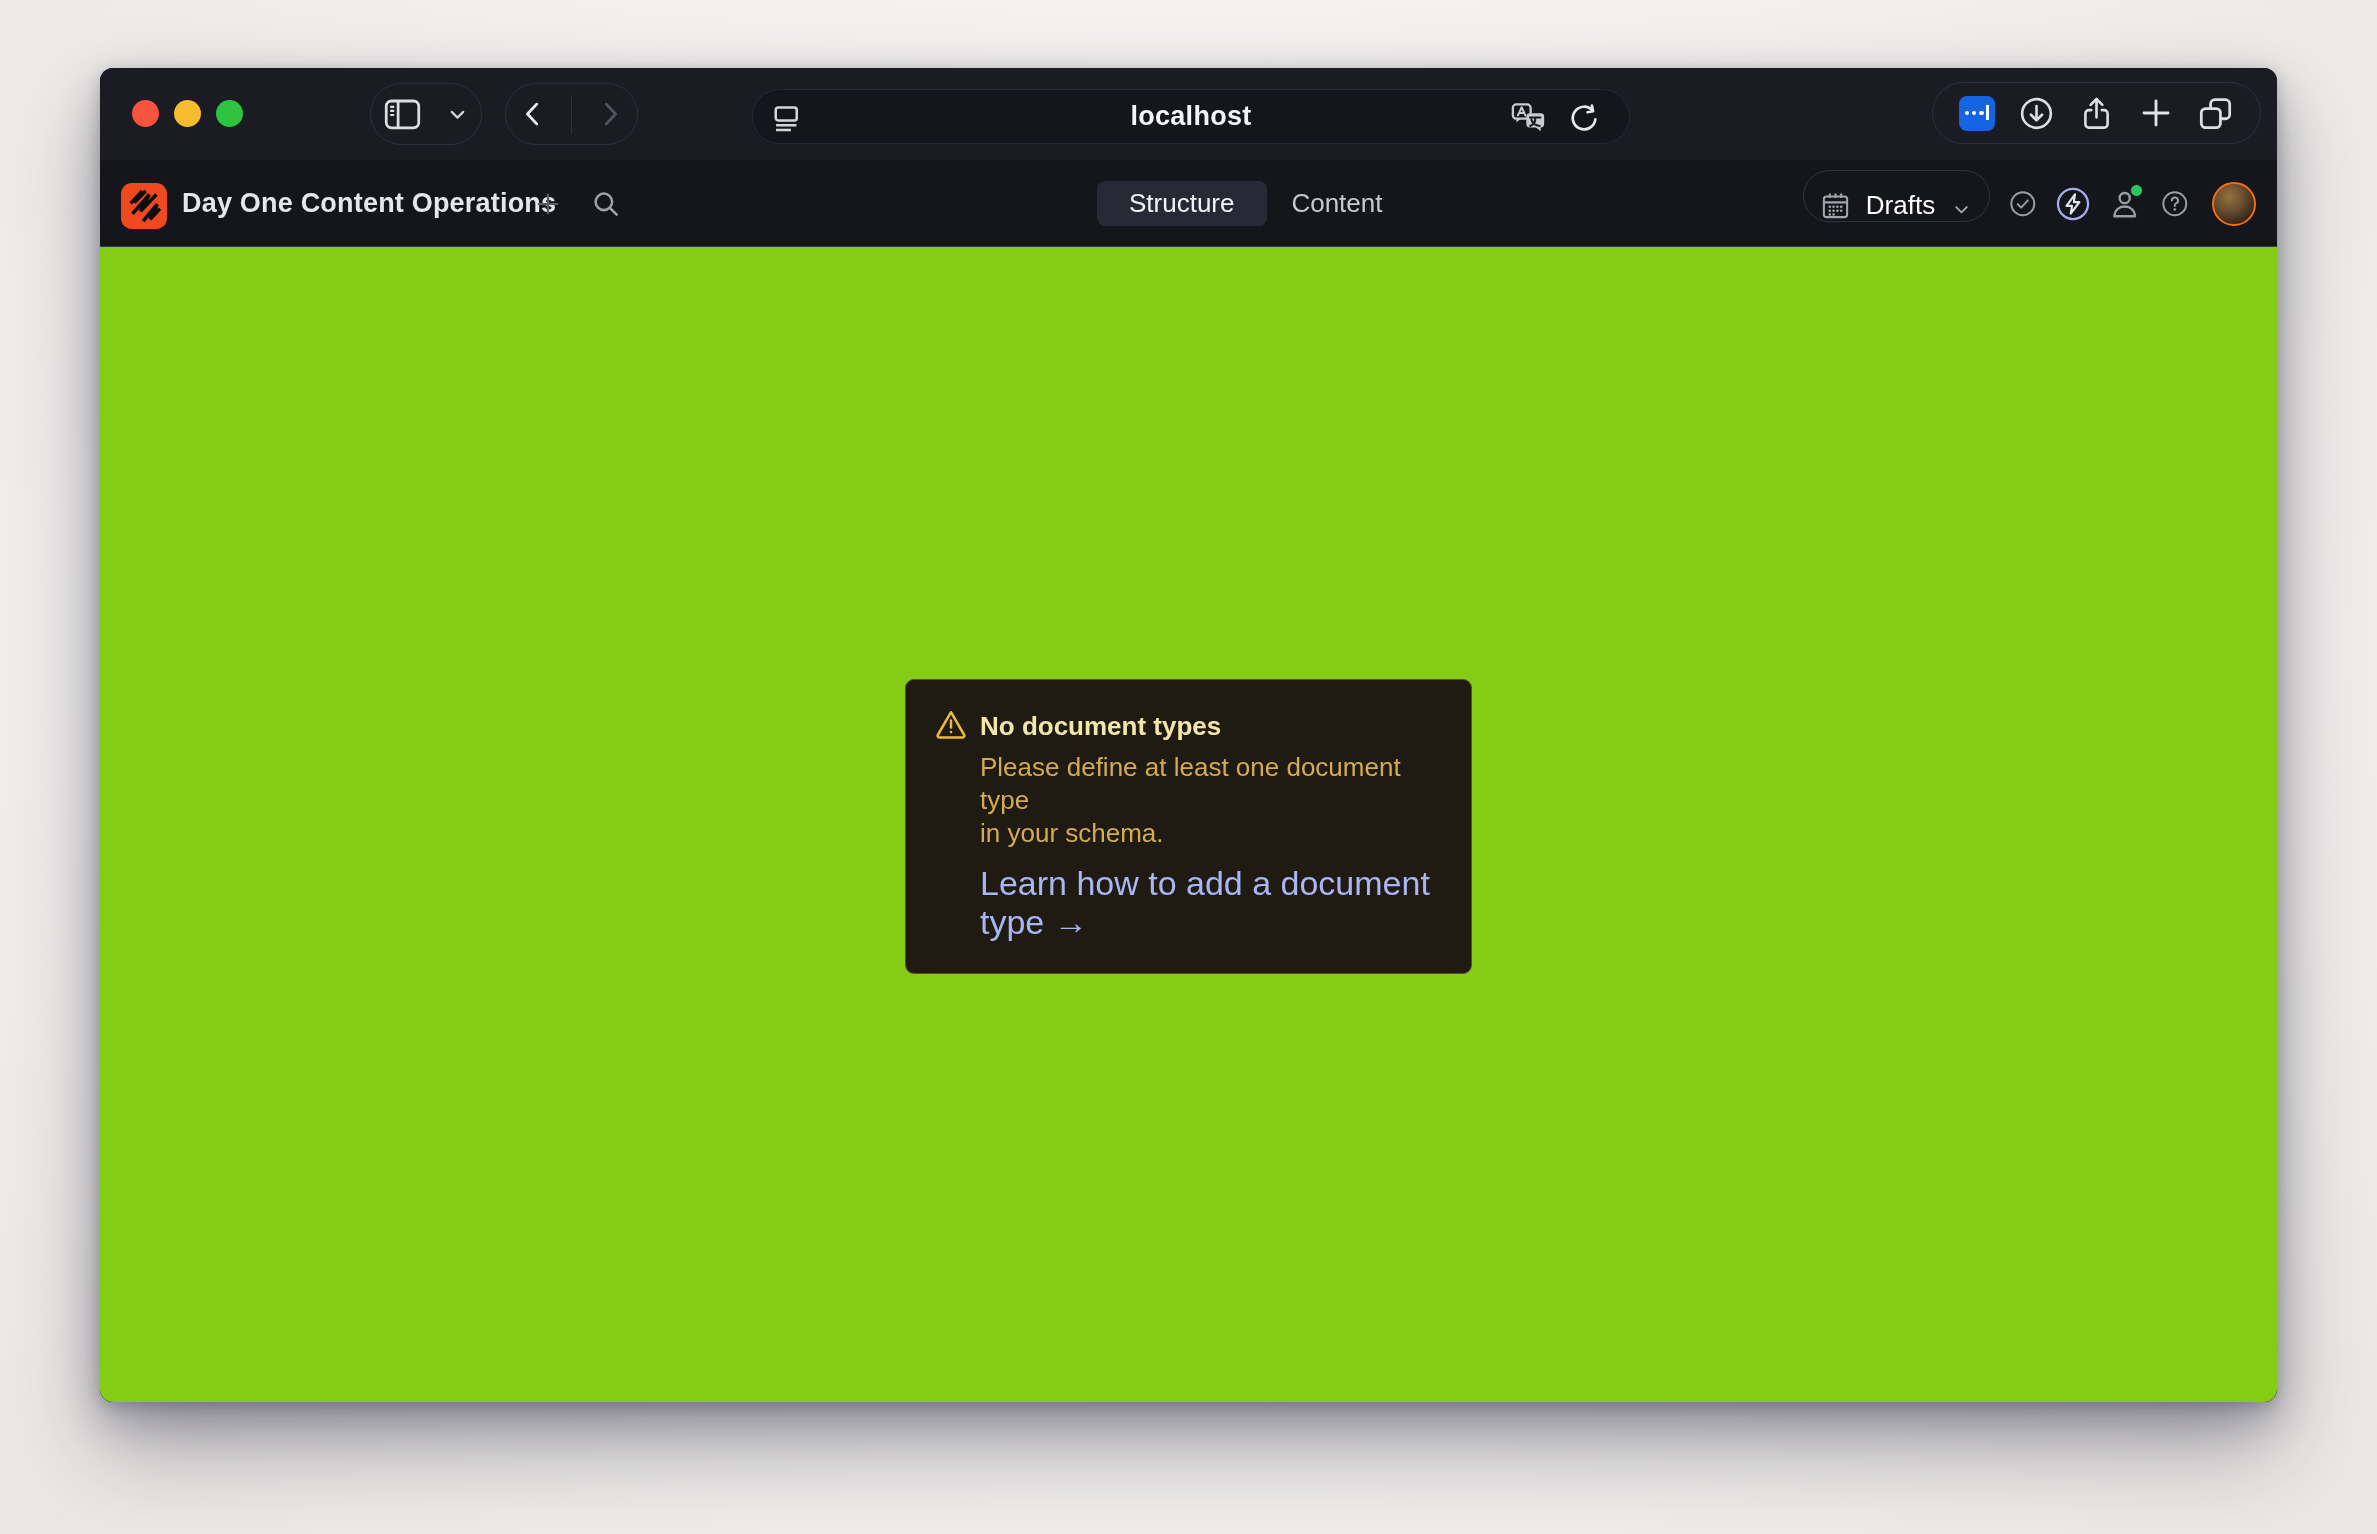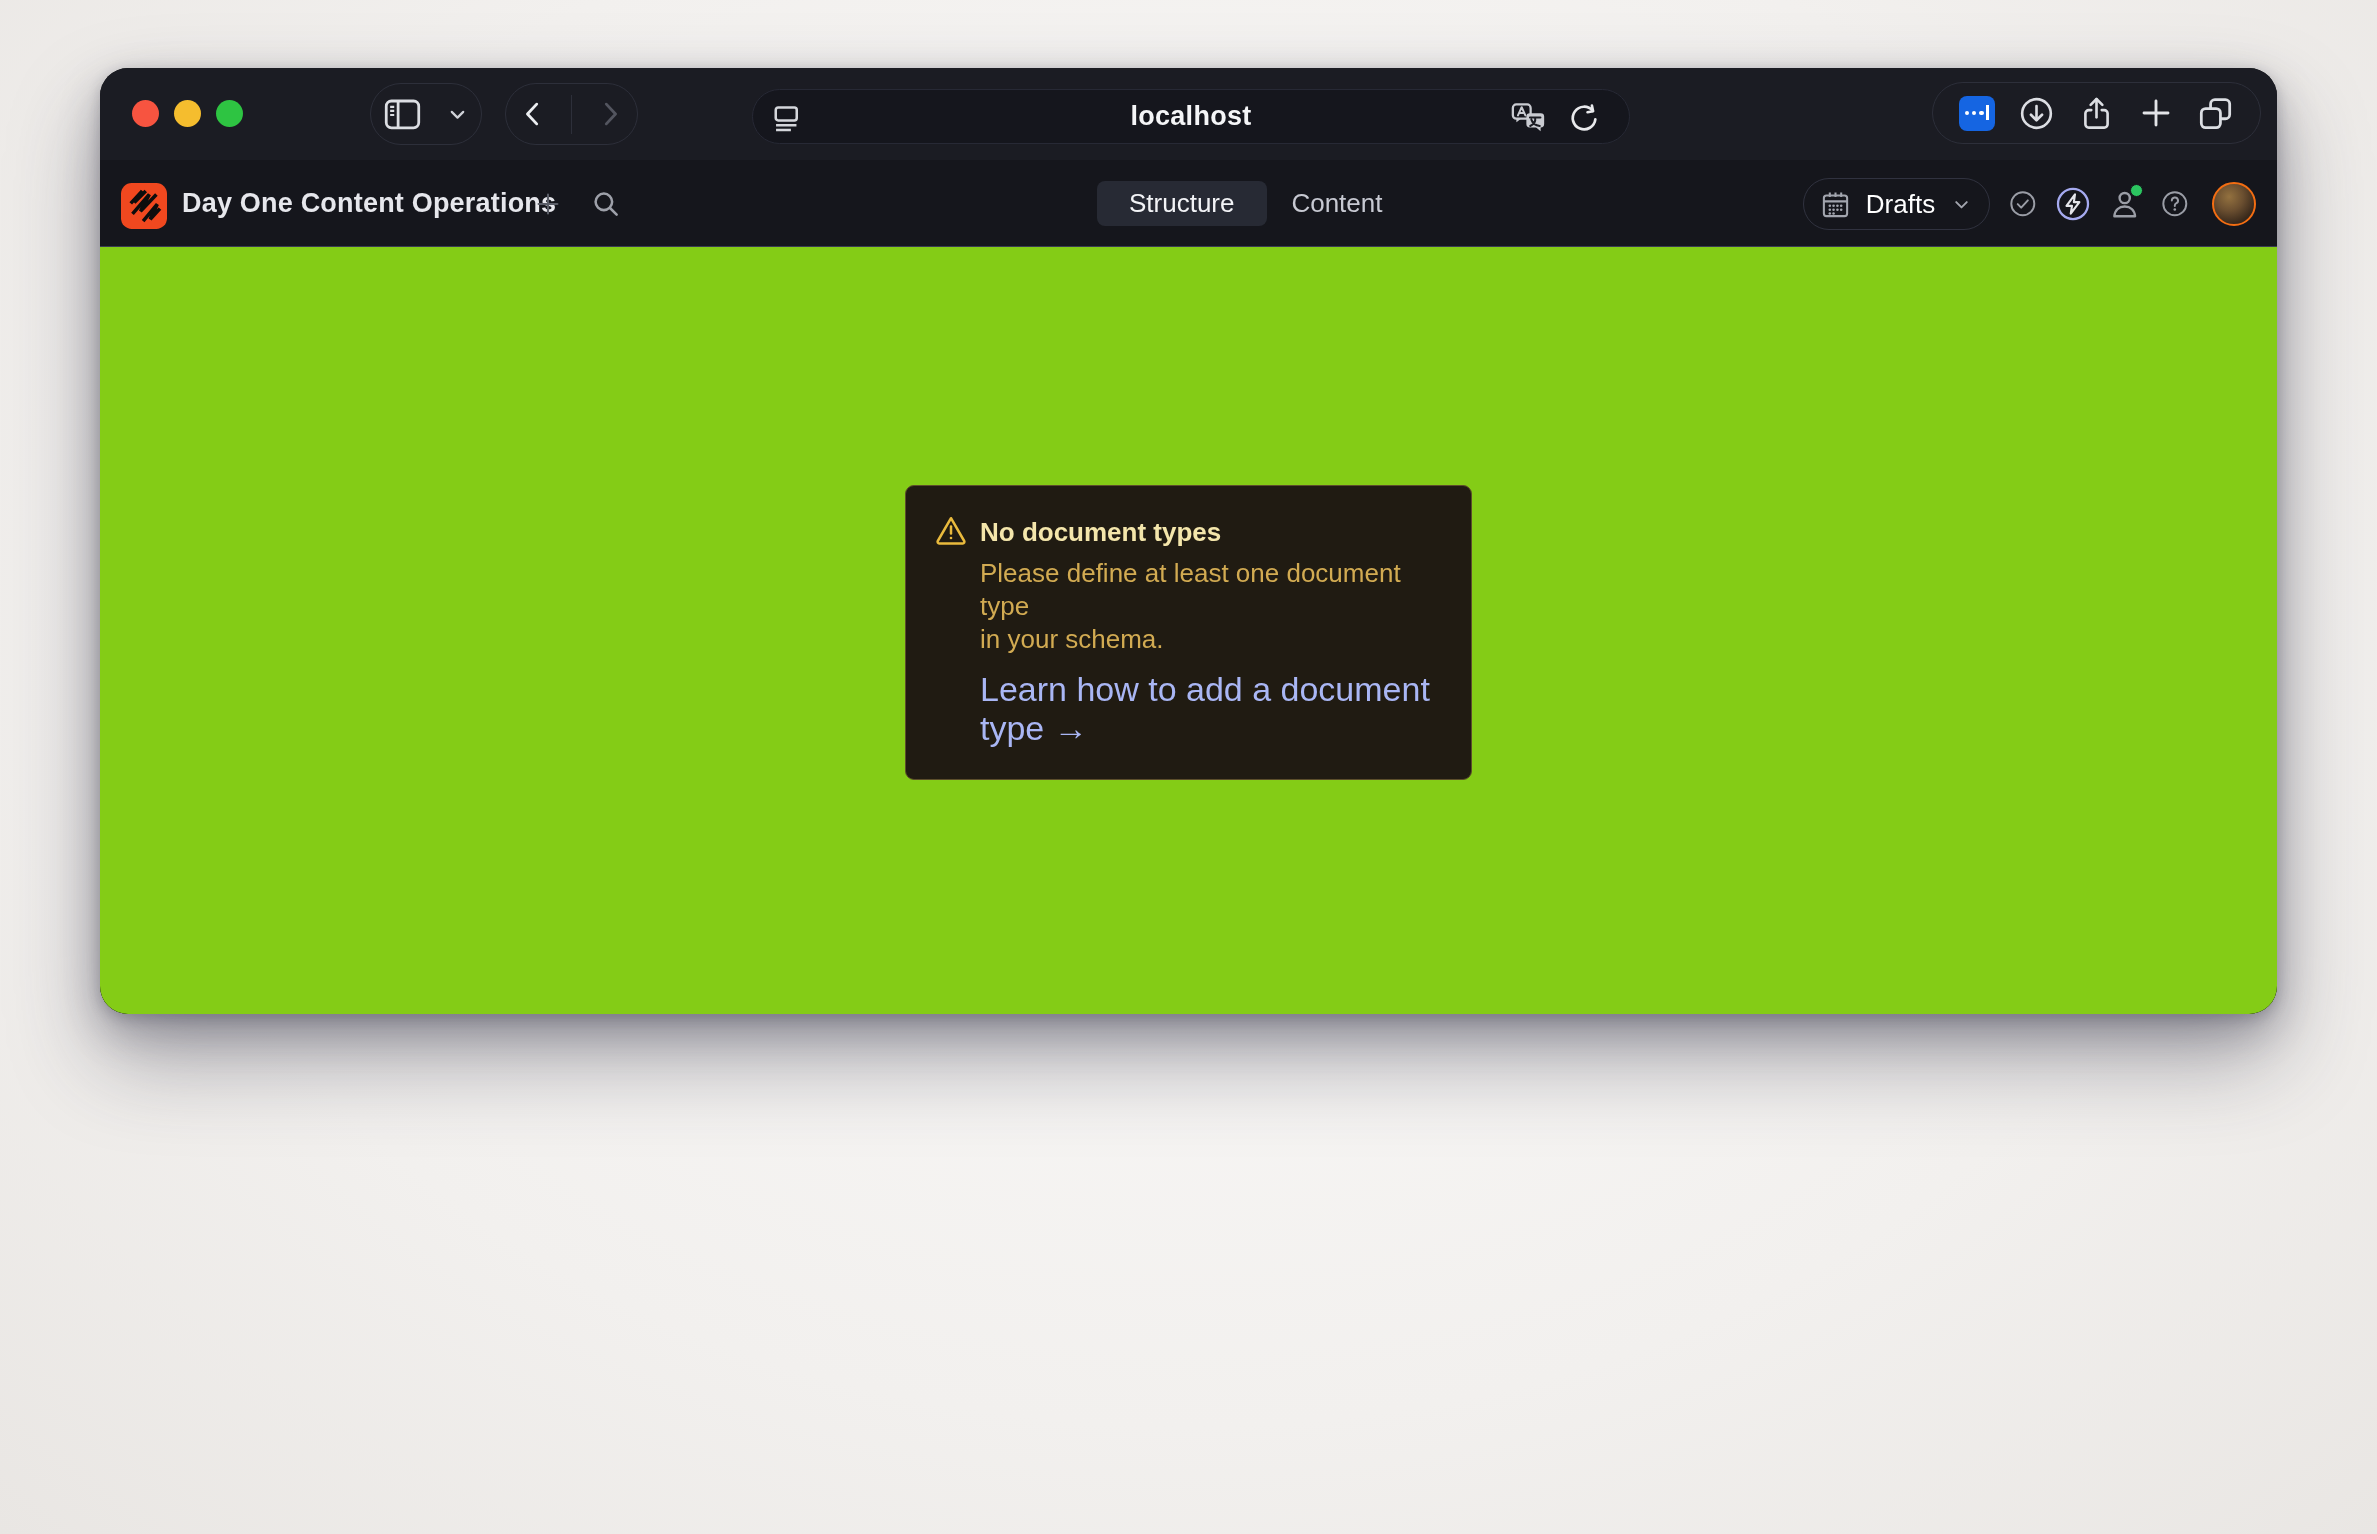--- a/index.html
+++ b/index.html
@@ -3,22 +3,22 @@
 <meta charset="utf-8">
 <style>
   * { margin:0; padding:0; box-sizing:border-box; }
   html,body { width:2377px; height:1535px; overflow:hidden; }
   body {
     font-family:"Liberation Sans", sans-serif;
     background: radial-gradient(ellipse at 50% 42%, #fbfaf9 0%, #f2f0ee 62%, #e9e6e3 100%);
     position:relative;
   }
   .window {
-    position:absolute; left:100px; top:68px; width:2177px; height:946px;
-    border-radius:28px; overflow:hidden; background:#141519;
+    position:absolute; left:100px; top:68px; width:2177px; height:1334px;
+    border-radius:13px; overflow:hidden; background:#141519;
     box-shadow: 0 44px 89px rgba(45,45,65,.40), 0 16px 40px rgba(45,45,65,.28), 0 3.6px 12.4px rgba(45,45,65,.22);
   }
   
   .chrome { position:absolute; left:0; top:0; width:100%; height:92px; background:#1b1c23; }
   .traffic { position:absolute; left:32px; top:32px; display:flex; gap:15px; }
   .tl { width:27px; height:27px; border-radius:50%; }
   .pill {
     position:absolute; height:62px; border-radius:31px;
     border:1.3px solid #2d2f3a; display:flex; align-items:center; justify-content:space-around;
   }
@@ -53,23 +53,23 @@
     color:#e6e7ec; font-size:27px; font-weight:600; letter-spacing:0.2px;
   }
   .hdr-ico { position:absolute; top:0; height:87px; display:flex; align-items:center; }
   .tabs { position:absolute; left:997px; top:0; height:87px; display:flex; align-items:center; gap:19.6px; }
   .tab-active {
     background:#272a34; border-radius:8px; height:45px; padding:0 32px;
     display:flex; align-items:center; color:#f2f3f6; font-size:26px; font-weight:500;
   }
   .tab { color:#c7c9d2; font-size:26px; font-weight:500; padding:0 5.3px; }
   .drafts {
-    position:absolute; left:1703px; top:18px; width:187px; height:52px;
+    position:absolute; left:1703px; top:10px; width:187px; height:52px;
     border-radius:26px; border:1.3px solid #30323f;
-    display:flex; align-items:center; padding:0 16px; gap:14.2px;
+    display:flex; align-items:flex-end; padding:0 16px; gap:14.2px;
   }
   .drafts-label { color:#fff; font-size:26px; font-weight:500; flex:1; text-align:center; }
   .rt-ico { position:absolute; top:0; height:87px; display:flex; align-items:center; }
   .presence-dot {
     position:absolute; width:13.3px; height:13.3px; border-radius:50%;
     background:#2bc560; right:-1.8px; top:-2.7px; border:1.8px solid #15161c;
   }
   .avatar {
     width:44px; height:44px; border-radius:50%;
     border:2.7px solid #f36d12;

